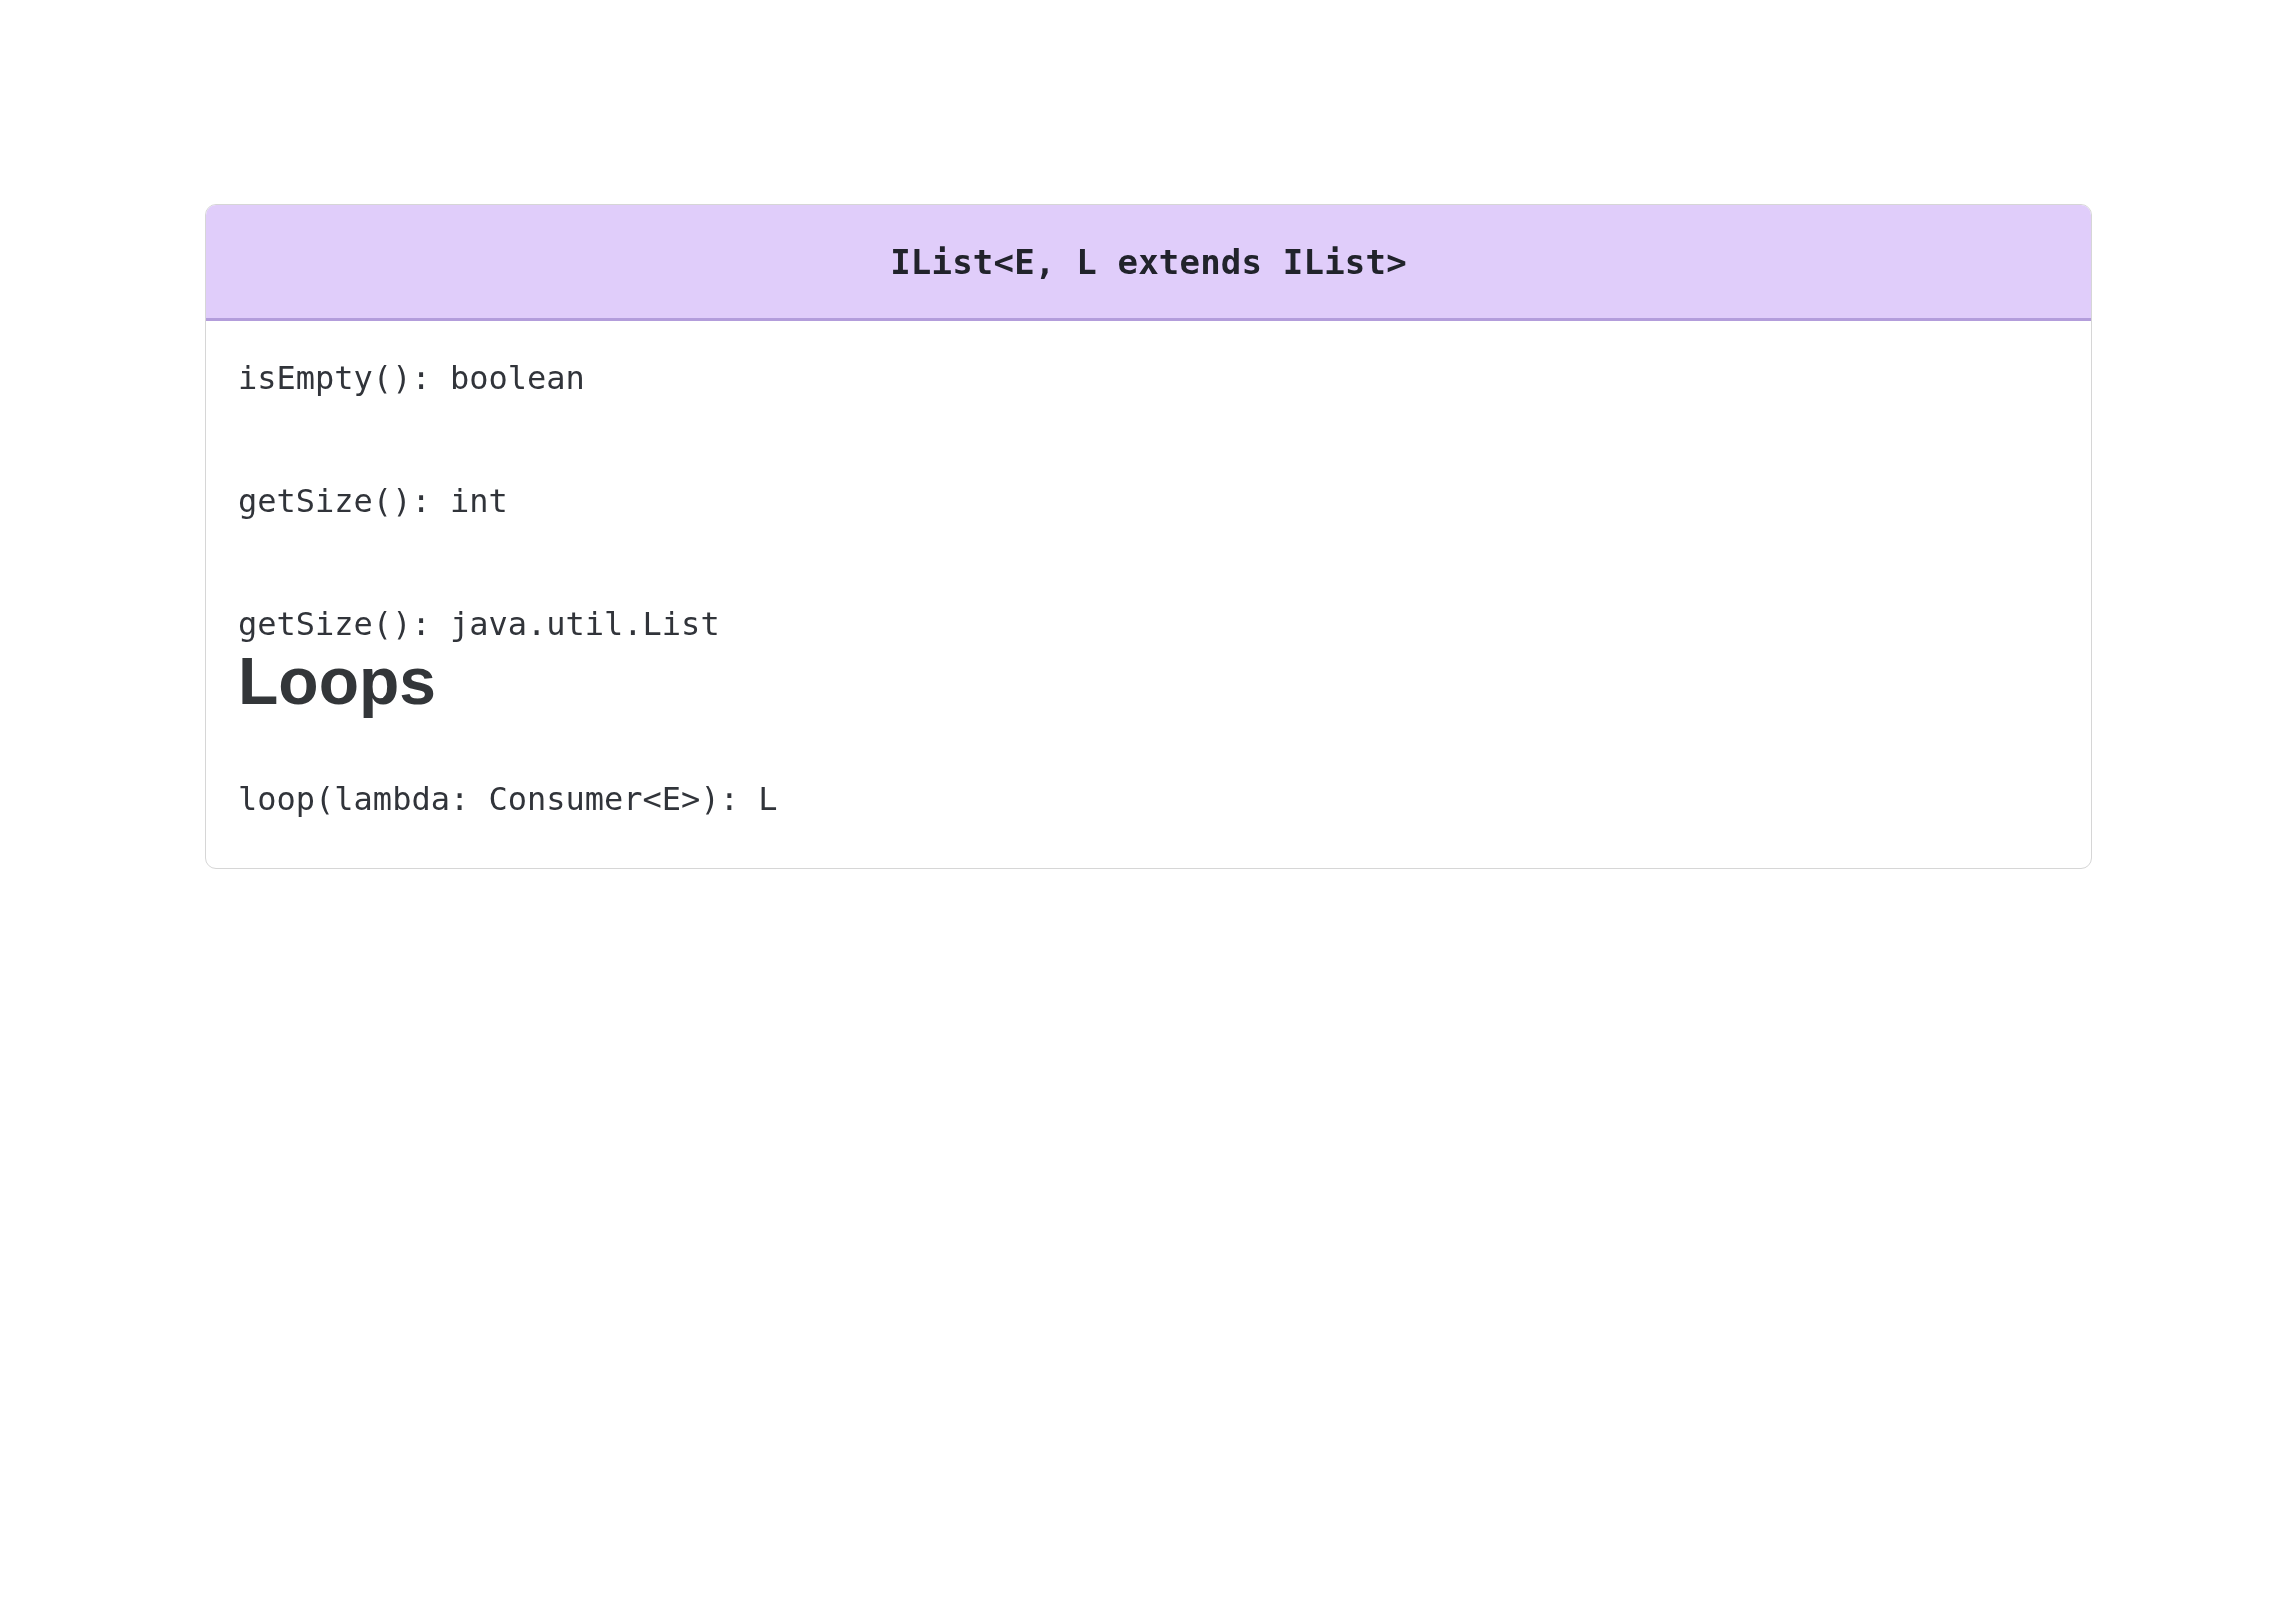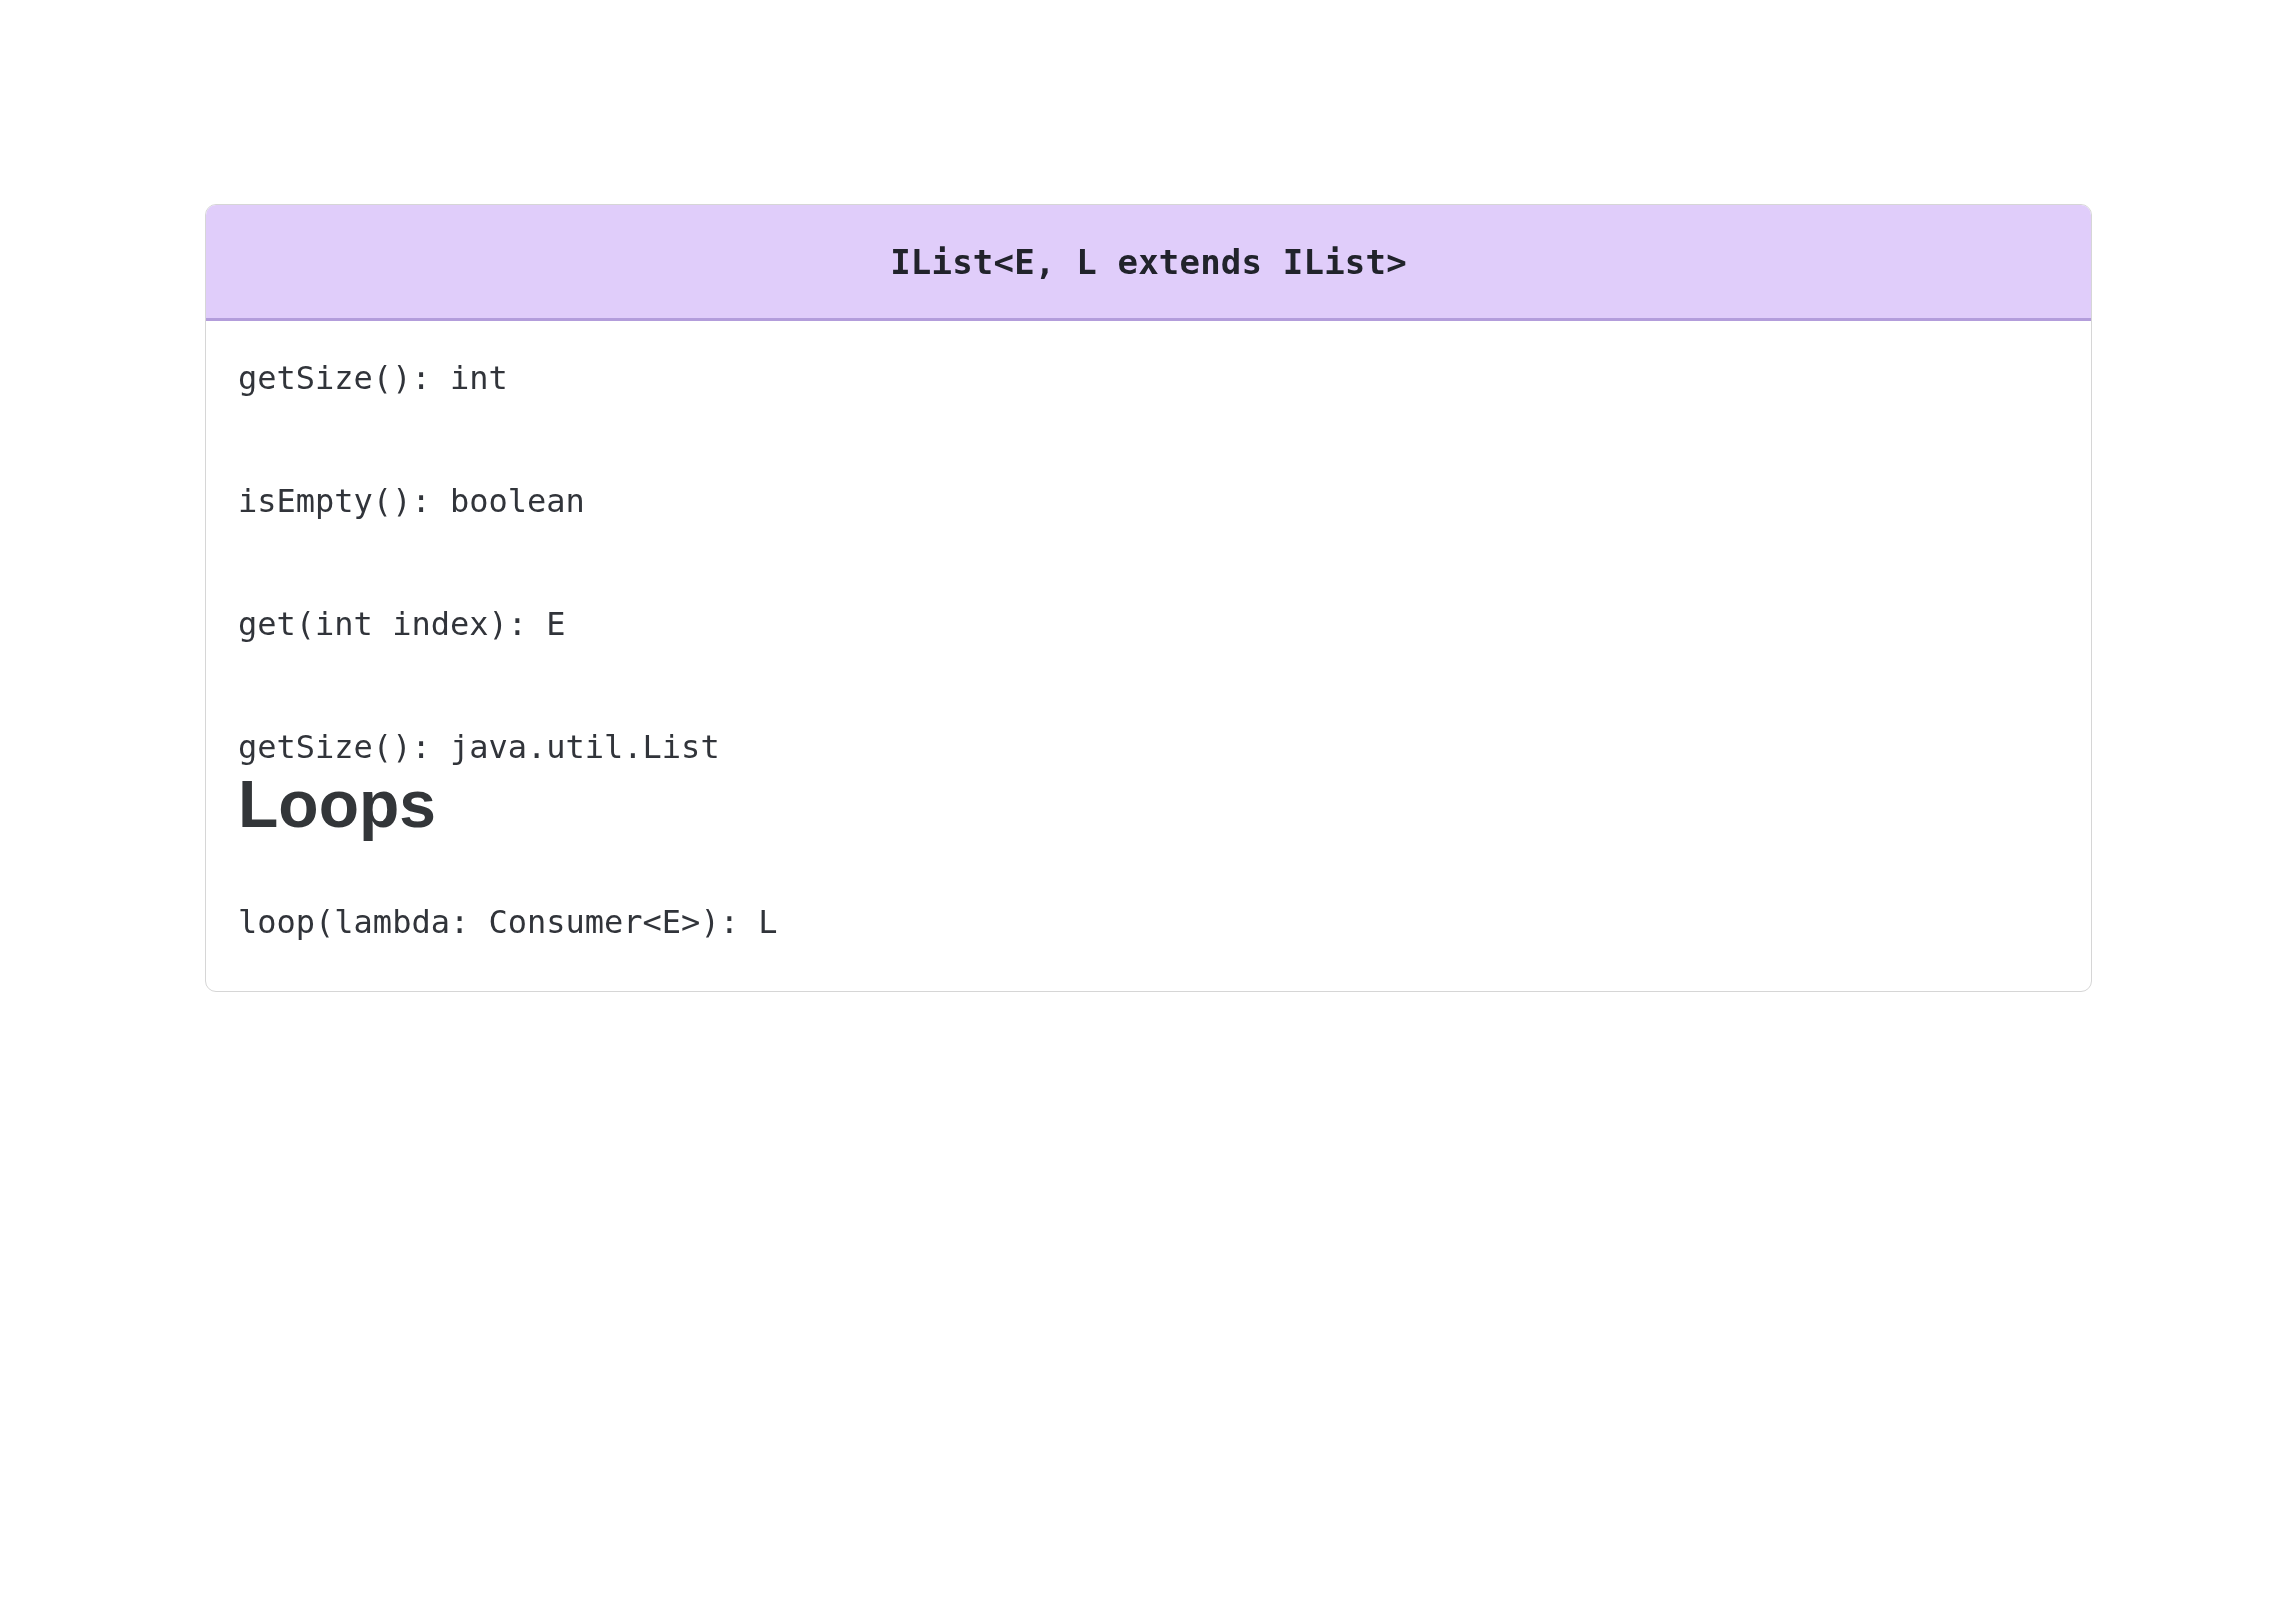--- a/index.html
+++ b/index.html
@@ -94,23 +94,22 @@
 
   <div class="card">
 
     <div class="card-header">
       <div class="card-title">IList&lt;E, L extends IList&gt;</div>
     </div>
 
     <div class="card-body">
 
       <div class="group">
+        <p class="sig">isEmpty(): boolean</p>
         <p class="sig">getSize(): int</p>
-        <p class="sig">isEmpty(): boolean</p>
-        <p class="sig">get(int index): E</p>
         <p class="sig">getSize(): java.util.List</p>
       </div>
 
       <h2 class="section-heading">Loops</h2>
 
       <div class="group">
         <p class="sig">loop(lambda: Consumer&lt;E&gt;): L</p>
       </div>
 
     </div>

